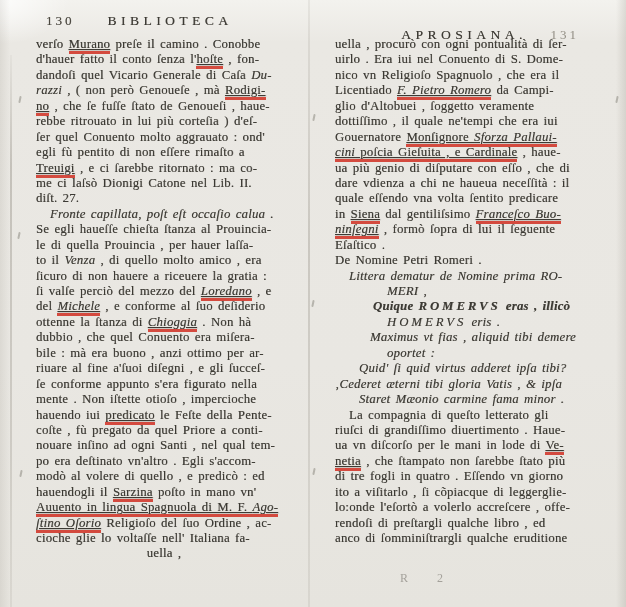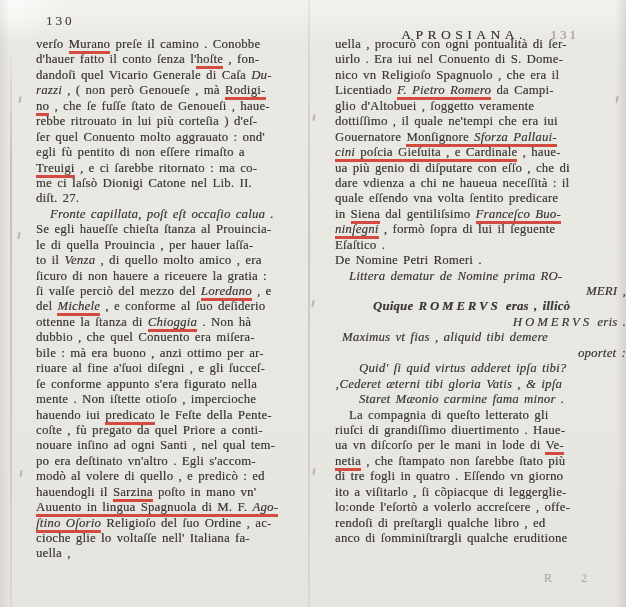--- a/index.html
+++ b/index.html
@@ -56,30 +56,30 @@
   .col {
     position:absolute; top:37px; font-size:12.7px; line-height:15.45px;
     letter-spacing:0.25px; word-spacing:1.8px; white-space:pre;
     text-shadow:0.35px 0.35px 0.55px rgba(58,53,46,0.5);
   }
   .col-left  { left:36px;  width:268px; }
   .col-right { left:335px; width:291px; }
   .tline { height:15.45px; }
   .it { font-style:italic; }
   .sp { letter-spacing:3px; }
-  .rul { border-bottom:3px solid rgba(208,52,40,0.88); }
+  .rul { border-bottom:3px solid rgba(208,52,40,0.88);text-decoration:underline; }
   .c  { text-align:left; }
-  .r  { text-align:left; padding-right:12px; }
-  .i05{ padding-left:7px; }
+  .r  { text-align:center; padding-right:12px; }
+  .i05{ padding-left:7px;margin-left:28px; }
   .i1 { padding-left:14px; }
   .i15{ padding-left:24px; }
   .i2 { padding-left:38px;font-weight:bold; }
-  .i3 { padding-left:52px;text-align:right; }
+  .i3 { padding-left:52px; }
   .sig {
-    position:absolute; left:400px; top:571px; width:200px; text-align:right;
+    position:absolute; left:400px; top:571px; width:200px; text-align:left;
     font-size:12px; letter-spacing:13px; color:rgba(110,106,98,0.55);
   }
 </style>
 </head>
 <body>
 
 <div class="scan">
 
   <div class="corner-light"></div>
   <div class="fold-left"></div>
@@ -90,20 +90,21 @@
   <div class="speck" style="left:19px; top:96px;"></div>
   <div class="speck" style="left:18px; top:232px;"></div>
   <div class="speck" style="left:20px; top:470px;"></div>
   <div class="speck" style="left:313px; top:114px;"></div>
   <div class="speck" style="left:312px; top:300px;"></div>
   <div class="speck" style="left:313px; top:468px;"></div>
   <div class="speck" style="left:616px; top:96px;"></div>
 
   <div class="hdr hdr-left">
     <span class="pagenum">130</span>
+    <span class="title">BIBLIOTECA</span>
   </div>
 
   <div class="hdr hdr-right">
     <span class="title">APROSIANA.</span>
     <span class="pagenum">131</span>
   </div>
 
   <div class="col col-left"><div class="tline"><span>verſo </span><span class="rul">Murano</span><span> preſe il camino . Conobbe</span></div><div class="tline"><span>d'hauer fatto il conto ſenza l'</span><span class="rul">hoſte</span><span> , fon-</span></div><div class="tline"><span>dandoſi quel Vicario Generale di Caſa </span><span class="it">Du-</span></div><div class="tline"><span class="it">razzi ,</span><span> ( non però Genoueſe , mà </span><span class="rul">Rodigi-</span></div><div class="tline"><span class="rul">no</span><span> , che ſe fuſſe ſtato de Genoueſi , haue-</span></div><div class="tline"><span>rebbe ritrouato in lui più corteſia ) d'eſ-</span></div><div class="tline"><span>ſer quel Conuento molto aggrauato : ond'</span></div><div class="tline"><span>egli fù pentito di non eſſere rimaſto a</span></div><div class="tline"><span class="rul">Treuigi</span><span> , e ci ſarebbe ritornato : ma co-</span></div><div class="tline"><span>me ci laſsò Dionigi Catone nel Lib. II.</span></div><div class="tline"><span>diſt. 27.</span></div><div class="tline i1"><span class="it">Fronte capillata, poſt eſt occaſio calua .</span></div><div class="tline"><span>Se egli haueſſe chieſta ſtanza al Prouincia-</span></div><div class="tline"><span>le di quella Prouincia , per hauer laſſa-</span></div><div class="tline"><span>to il </span><span class="it">Venza</span><span> , di quello molto amico , era</span></div><div class="tline"><span>ſicuro di non hauere a riceuere la gratia :</span></div><div class="tline"><span>ſi valſe perciò del mezzo del </span><span class="it rul">Loredano</span><span> , e</span></div><div class="tline"><span>del </span><span class="it rul">Michele</span><span> , e conforme al ſuo deſiderio</span></div><div class="tline"><span>ottenne la ſtanza di </span><span class="it rul">Chioggia</span><span> . Non hà</span></div><div class="tline"><span>dubbio , che quel Conuento era miſera-</span></div><div class="tline"><span>bile : mà era buono , anzi ottimo per ar-</span></div><div class="tline"><span>riuare al fine a'ſuoi diſegni , e gli ſucceſ-</span></div><div class="tline"><span>ſe conforme appunto s'era figurato nella</span></div><div class="tline"><span>mente . Non iſtette otioſo , impercioche</span></div><div class="tline"><span>hauendo iui </span><span class="rul">predicato</span><span> le Feſte della Pente-</span></div><div class="tline"><span>coſte , fù pregato da quel Priore a conti-</span></div><div class="tline"><span>nouare inſino ad ogni Santi , nel qual tem-</span></div><div class="tline"><span>po era deſtinato vn'altro . Egli s'accom-</span></div><div class="tline"><span>modò al volere di quello , e predicò : ed</span></div><div class="tline"><span>hauendogli il </span><span class="rul">Sarzina</span><span> poſto in mano vn'</span></div><div class="tline"><span class="rul">Auuento in lingua Spagnuola di M. F. </span><span class="it rul">Ago-</span></div><div class="tline"><span class="it rul">ſtino Oſorio</span><span> Religioſo del ſuo Ordine , ac-</span></div><div class="tline"><span>cioche glie lo voltaſſe nell' Italiana fa-</span></div><div class="tline r"><span>uella ,</span></div></div>
   <div class="col col-right"><div class="tline"><span>uella , procurò con ogni pontualità di ſer-</span></div><div class="tline"><span>uirlo . Era iui nel Conuento di S. Dome-</span></div><div class="tline"><span>nico vn Religioſo Spagnuolo , che era il</span></div><div class="tline"><span>Licentiado </span><span class="it rul">F. Pietro Romero</span><span> da Campi-</span></div><div class="tline"><span>glio d'Altobuei , ſoggetto veramente</span></div><div class="tline"><span>dottiſſimo , il quale ne'tempi che era iui</span></div><div class="tline"><span>Gouernatore </span><span class="rul">Monſignore </span><span class="it rul">Sforza Pallaui-</span></div><div class="tline"><span class="it rul">cini</span><span class="rul"> poſcia Gieſuita , e Cardinale</span><span> , haue-</span></div><div class="tline"><span>ua più genio di diſputare con eſſo , che di</span></div><div class="tline"><span>dare vdienza a chi ne haueua neceſſità : il</span></div><div class="tline"><span>quale eſſendo vna volta ſentito predicare</span></div><div class="tline"><span>in </span><span class="rul">Siena</span><span> dal gentiliſsimo </span><span class="it rul">Franceſco Buo-</span></div><div class="tline"><span class="it rul">ninſegni</span><span> , formò ſopra di lui il ſeguente</span></div><div class="tline"><span>Eſaſtico .</span></div><div class="tline c"><span>De Nomine Petri Romeri .</span></div><div class="tline i1"><span class="it">Littera dematur de Nomine prima RO-</span></div><div class="tline i3"><span class="it">MERI ,</span></div><div class="tline i2"><span class="it">Quique </span><span class="it sp">ROMERVS</span><span class="it"> eras , illicò</span></div><div class="tline i3"><span class="it sp">HOMERVS</span><span class="it"> eris .</span></div><div class="tline i05"><span class="it">Maximus vt fias , aliquid tibi demere</span></div><div class="tline i3"><span class="it">oportet :</span></div><div class="tline i15"><span class="it">Quid' ſi quid virtus adderet ipſa tibi?</span></div><div class="tline"><span class="it">‚Cederet æterni tibi gloria Vatis , &amp; ipſa</span></div><div class="tline i15"><span class="it">Staret Mæonio carmine fama minor .</span></div><div class="tline i1"><span>La compagnia di queſto letterato gli</span></div><div class="tline"><span>riuſci di grandiſſimo diuertimento . Haue-</span></div><div class="tline"><span>ua vn diſcorſo per le mani in lode di </span><span class="rul">Ve-</span></div><div class="tline"><span class="rul">netia</span><span> , che ſtampato non ſarebbe ſtato più</span></div><div class="tline"><span>di tre fogli in quatro . Eſſendo vn giorno</span></div><div class="tline"><span>ito a viſitarlo , ſi cõpiacque di leggerglie-</span></div><div class="tline"><span>lo:onde l'eſortò a volerlo accreſcere , offe-</span></div><div class="tline"><span>rendoſi di preſtargli qualche libro , ed</span></div><div class="tline"><span>anco di ſomminiſtrargli qualche eruditione</span></div></div>
 

